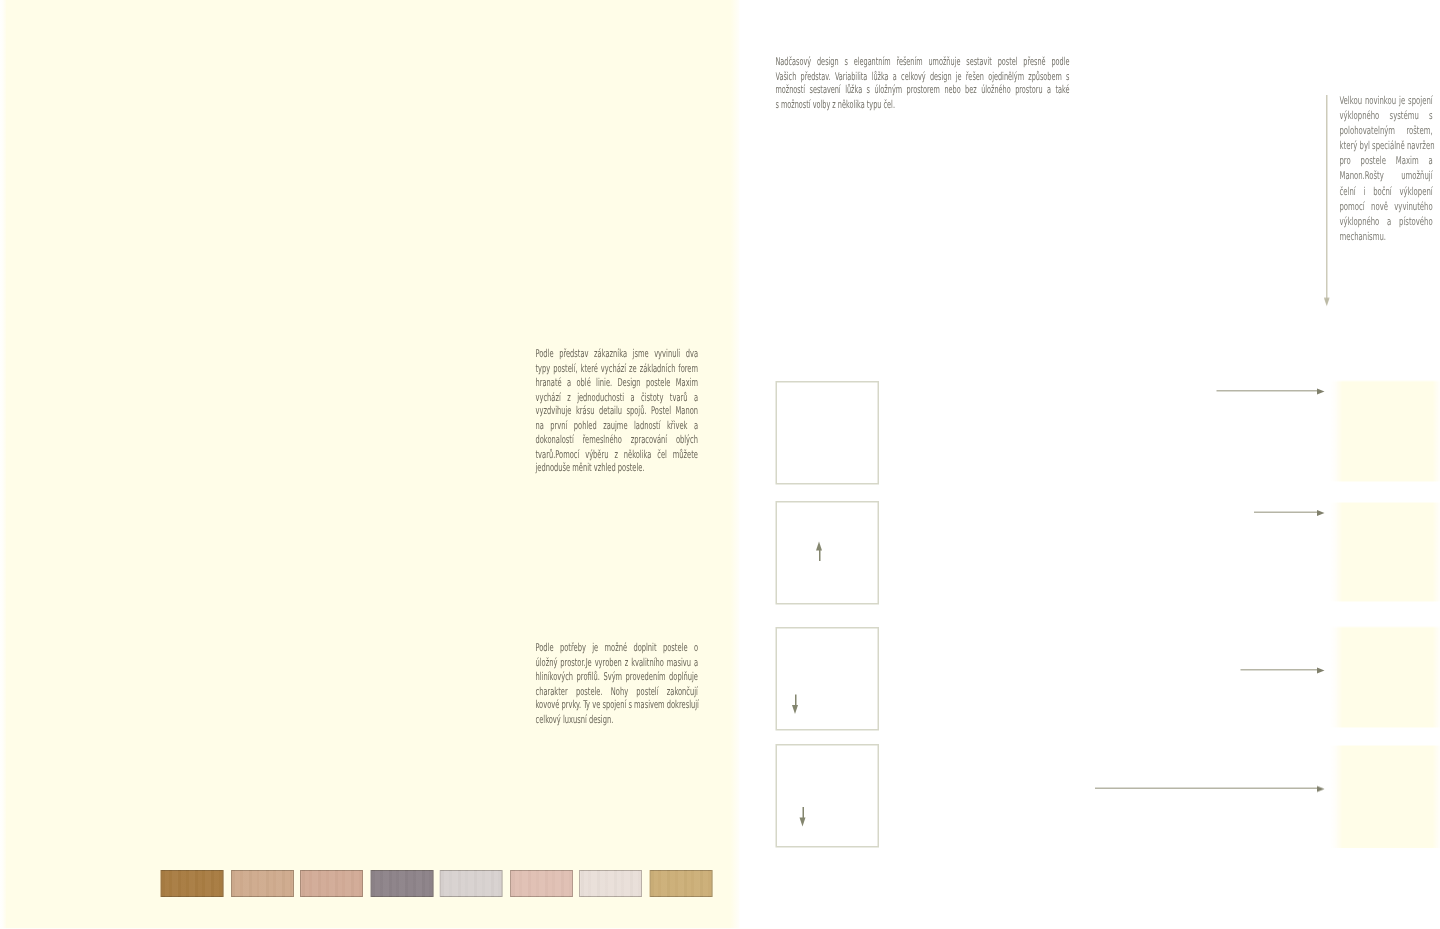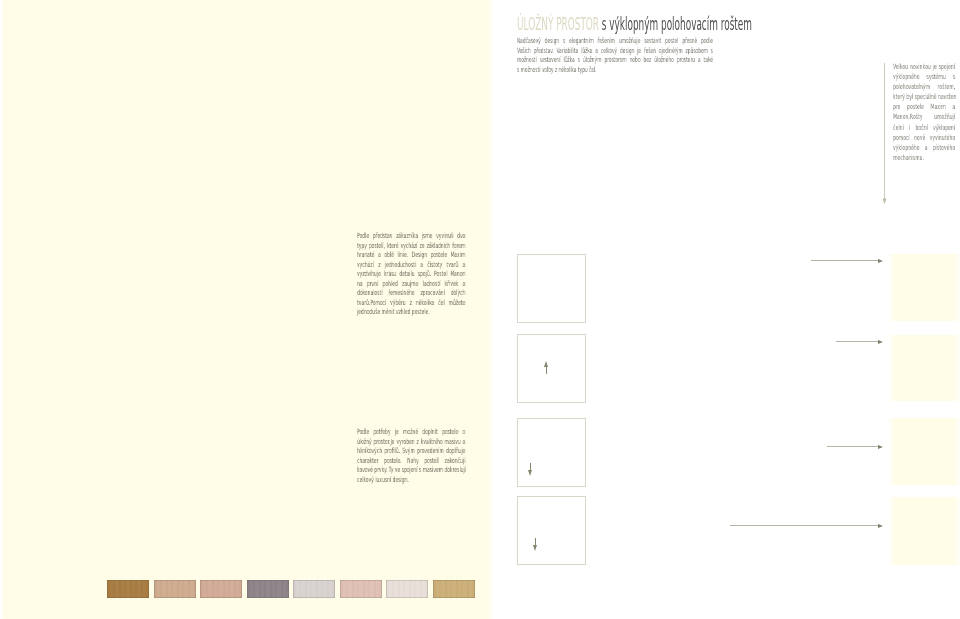--- a/index.html
+++ b/index.html
@@ -77,21 +77,20 @@
         rgba(255,255,255,0.03) 8px, rgba(255,255,255,0.03) 11px);}
 </style>
 </head>
 <body>
 
 <div class="page">
 
   <div class="edge-white"></div>
   <div class="cream-panel"></div>
 
-  <h1 class="heading"><span class="squeeze"><span class="accent">ÚLOŽNÝ PROSTOR</span><span class="main"> s výklopným polohovacím roštem</span></span></h1>
 
   <div class="tblock" id="intro">
       <div class="ln">Nadčasový design s elegantním řešením umožňuje sestavit postel přesně podle</div>
       <div class="ln">Vašich představ. Variabilita lůžka a celkový design je řešen ojedinělým způsobem s</div>
       <div class="ln">možností sestavení lůžka s úložným prostorem nebo bez úložného prostoru a také</div>
       <div class="ln last">s možností volby z několika typu čel.</div>
     </div>
   <div class="tblock" id="sidenote">
       <div class="ln">Velkou novinkou je spojení</div>
       <div class="ln">výklopného systému s</div>

